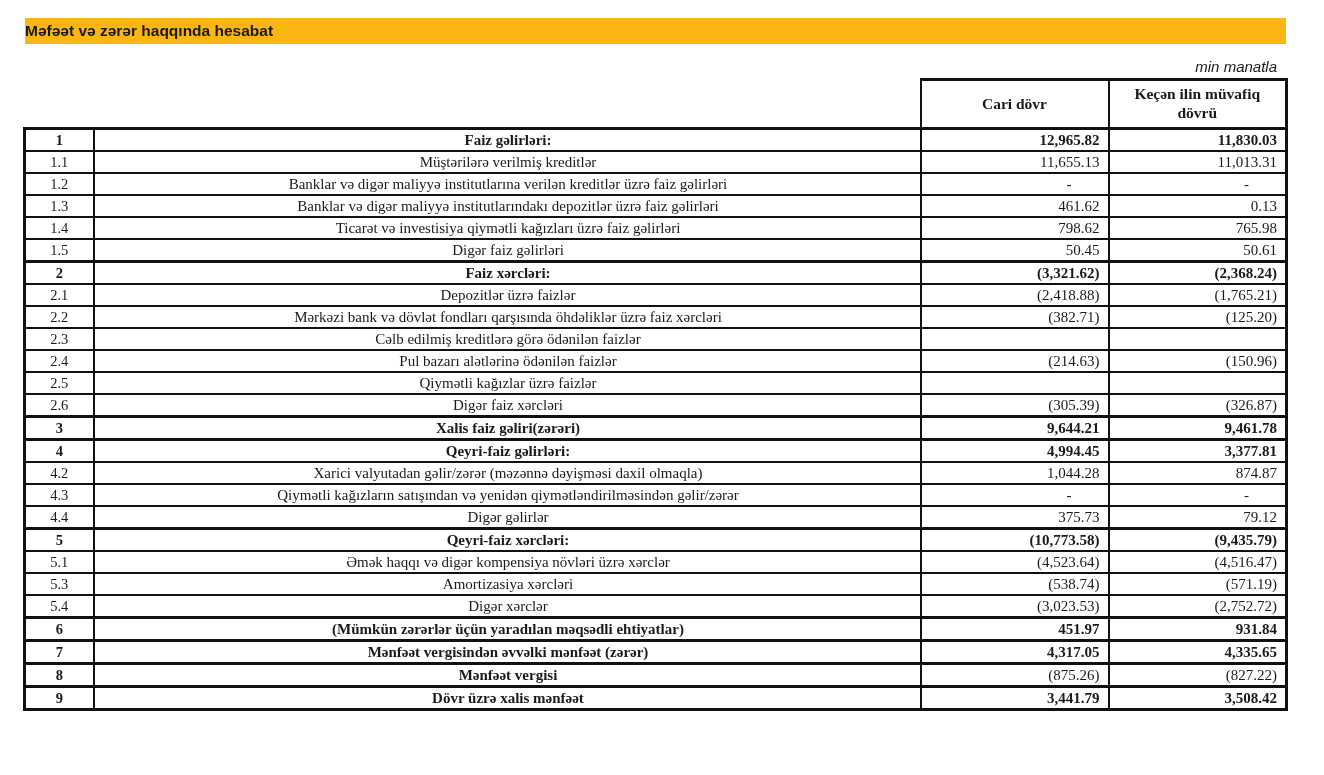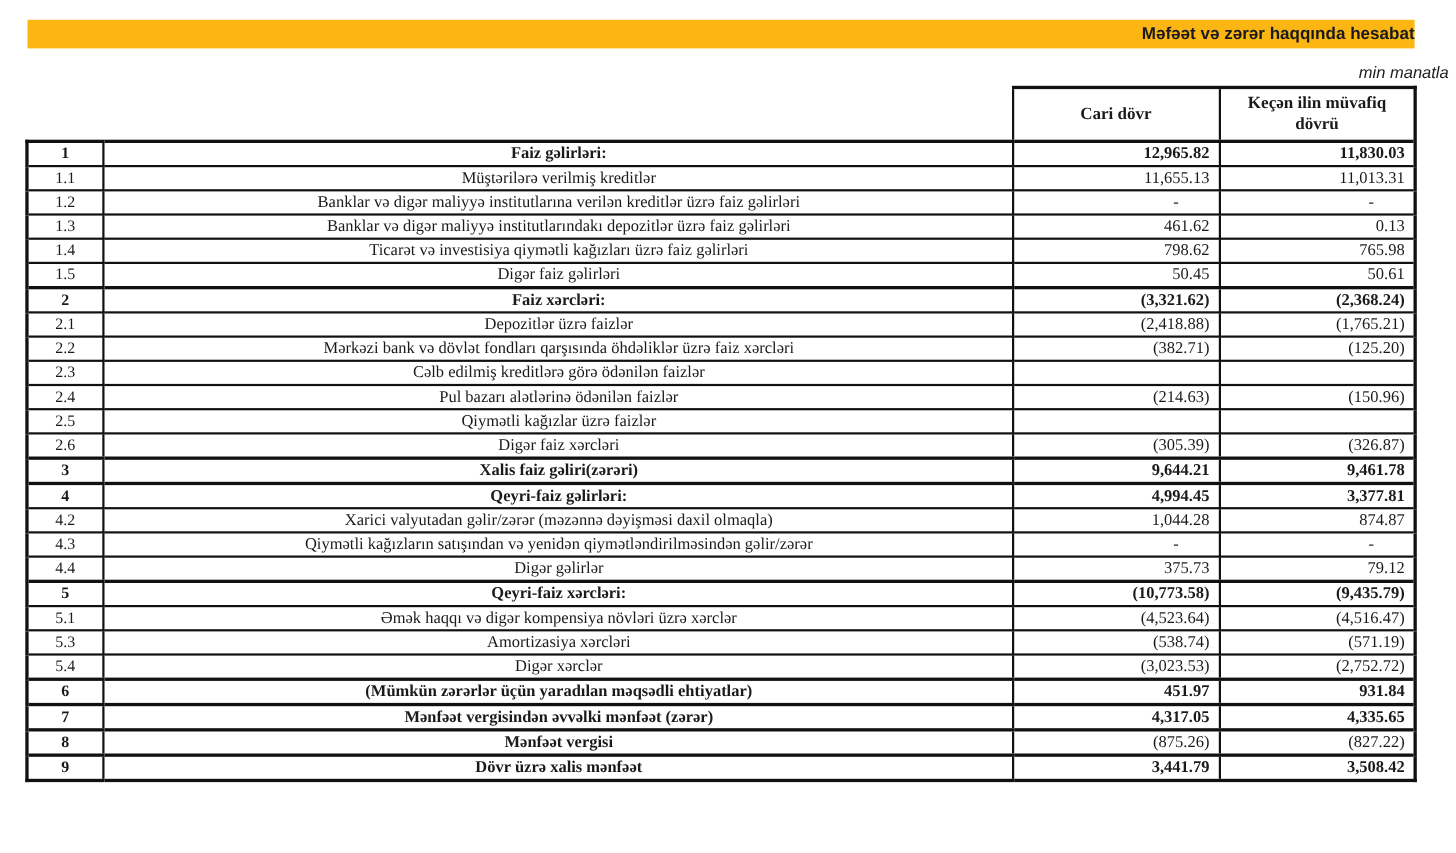--- a/index.html
+++ b/index.html
@@ -16,33 +16,32 @@
     overflow: hidden;
     color: #1a1a1a;
   }
   .title-bar {
     position: absolute;
     left: 25px;
     top: 18px;
     width: 1261px;
     height: 26px;
     line-height: 26px;
-    text-align: right;
+    text-align: left;
     font-weight: 700;
     font-size: 15.5px;
   }
   .unit-note {
     position: absolute;
     top: 58px;
     left: 0;
     width: 1277px;
     text-align: right;
     font-style: italic;
     font-size: 15px;
-    padding-left: 40px;
   }
   table.report-table {
     position: absolute;
     left: 23px;
     top: 78px;
     width: 1262px;
     border-collapse: collapse;
     table-layout: fixed;
     font-size: 15px;
     color: #1a1a1a;

